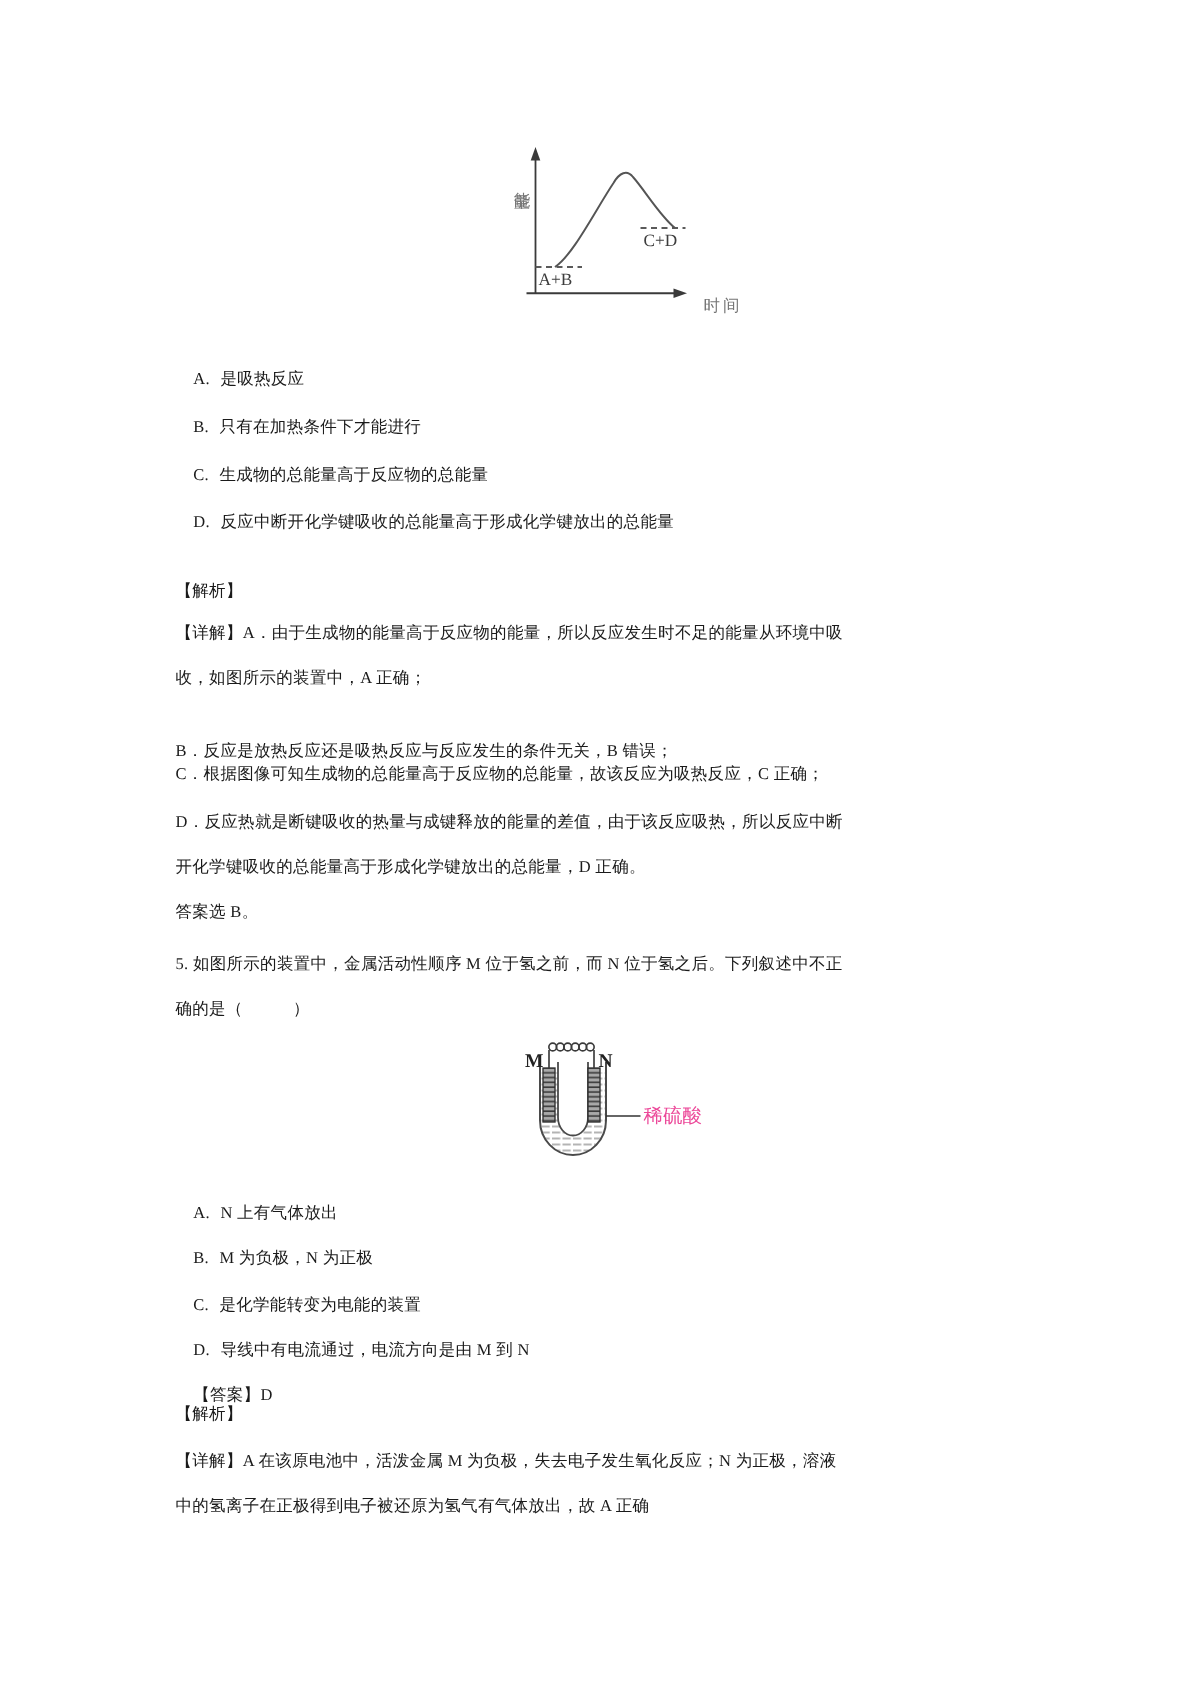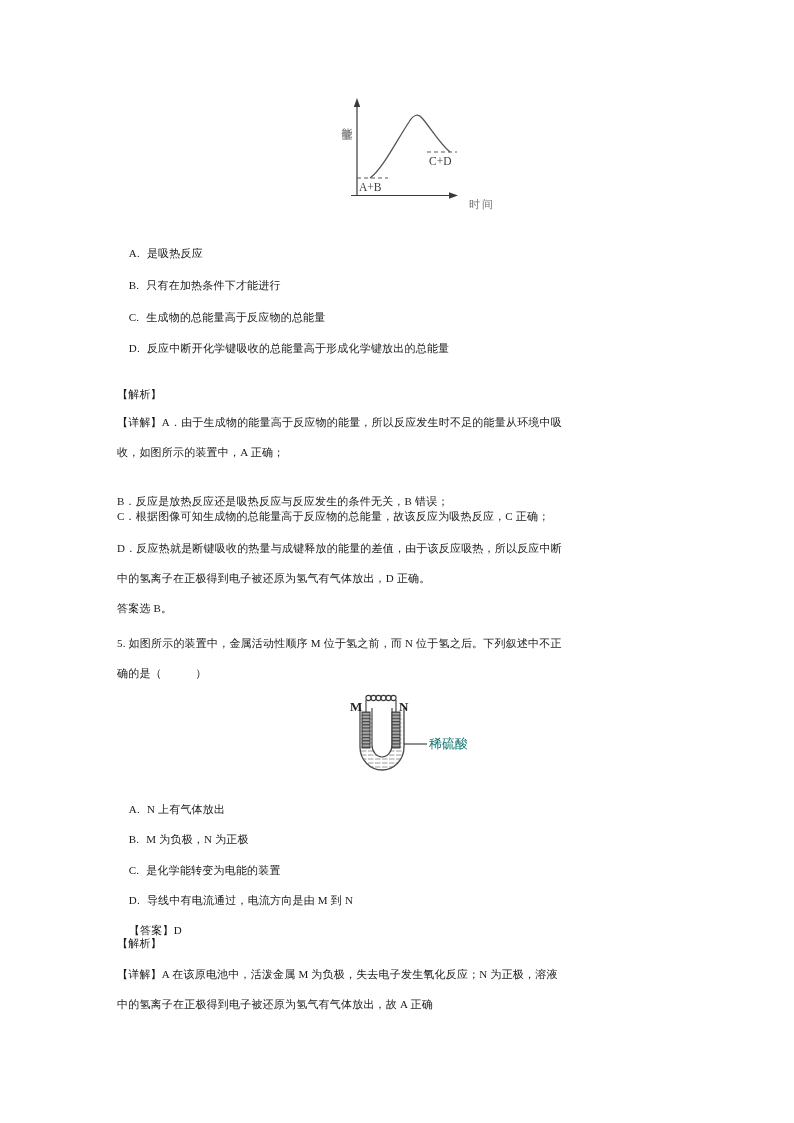--- a/index.html
+++ b/index.html
@@ -54,21 +54,21 @@
   .electrode-label {
     position: absolute;
     font-size: 13px;
     font-weight: bold;
     color: #222222;
     line-height: 13px;
   }
   .solution-label {
     position: absolute;
     font-size: 13px;
-    color: #0f766e;
+    color: #ec4899;
     line-height: 14px;
     white-space: nowrap;
   }
 </style>
 </head>
 <body>
 
 <div class="page">
 
   <div class="chart-box">
@@ -104,21 +104,21 @@
   <div class="line" style="top:323px;">
     <span class="opt-label">D.</span><span>反应中断开化学键吸收的总能量高于形成化学键放出的总能量</span>
   </div>
 
   <div class="line" style="top:386px;">【解析】</div>
   <div class="line" style="top:414px;">【详解】A．由于生成物的能量高于反应物的能量，所以反应发生时不足的能量从环境中吸</div>
   <div class="line" style="top:444px;">收，如图所示的装置中，A 正确；</div>
   <div class="line" style="top:477px;margin-top:16px;">B．反应是放热反应还是吸热反应与反应发生的条件无关，B 错误；</div>
   <div class="line" style="top:508px;">C．根据图像可知生成物的总能量高于反应物的总能量，故该反应为吸热反应，C 正确；</div>
   <div class="line" style="top:540px;">D．反应热就是断键吸收的热量与成键释放的能量的差值，由于该反应吸热，所以反应中断</div>
-  <div class="line" style="top:570px;">中的氢离子在正极得到电子被还原为氢气有气体放出，D 正确。</div>
+  <div class="line" style="top:570px;">开化学键吸收的总能量高于形成化学键放出的总能量，D 正确。</div>
   <div class="line" style="top:600px;">答案选 B。</div>
 
   <div class="line" style="top:635px;">5. 如图所示的装置中，金属活动性顺序 M 位于氢之前，而 N 位于氢之后。下列叙述中不正</div>
   <div class="line" style="top:665px;">确的是（　　　）</div>
 
   <div class="cell-box">
     <svg width="130" height="93" viewBox="0 0 130 93">
       <defs>
         <pattern id="liquidPat" width="7" height="4" patternUnits="userSpaceOnUse">
           <line x1="0" y1="2" x2="5.5" y2="2" stroke="#9b9b9b" stroke-width="1"></line>

